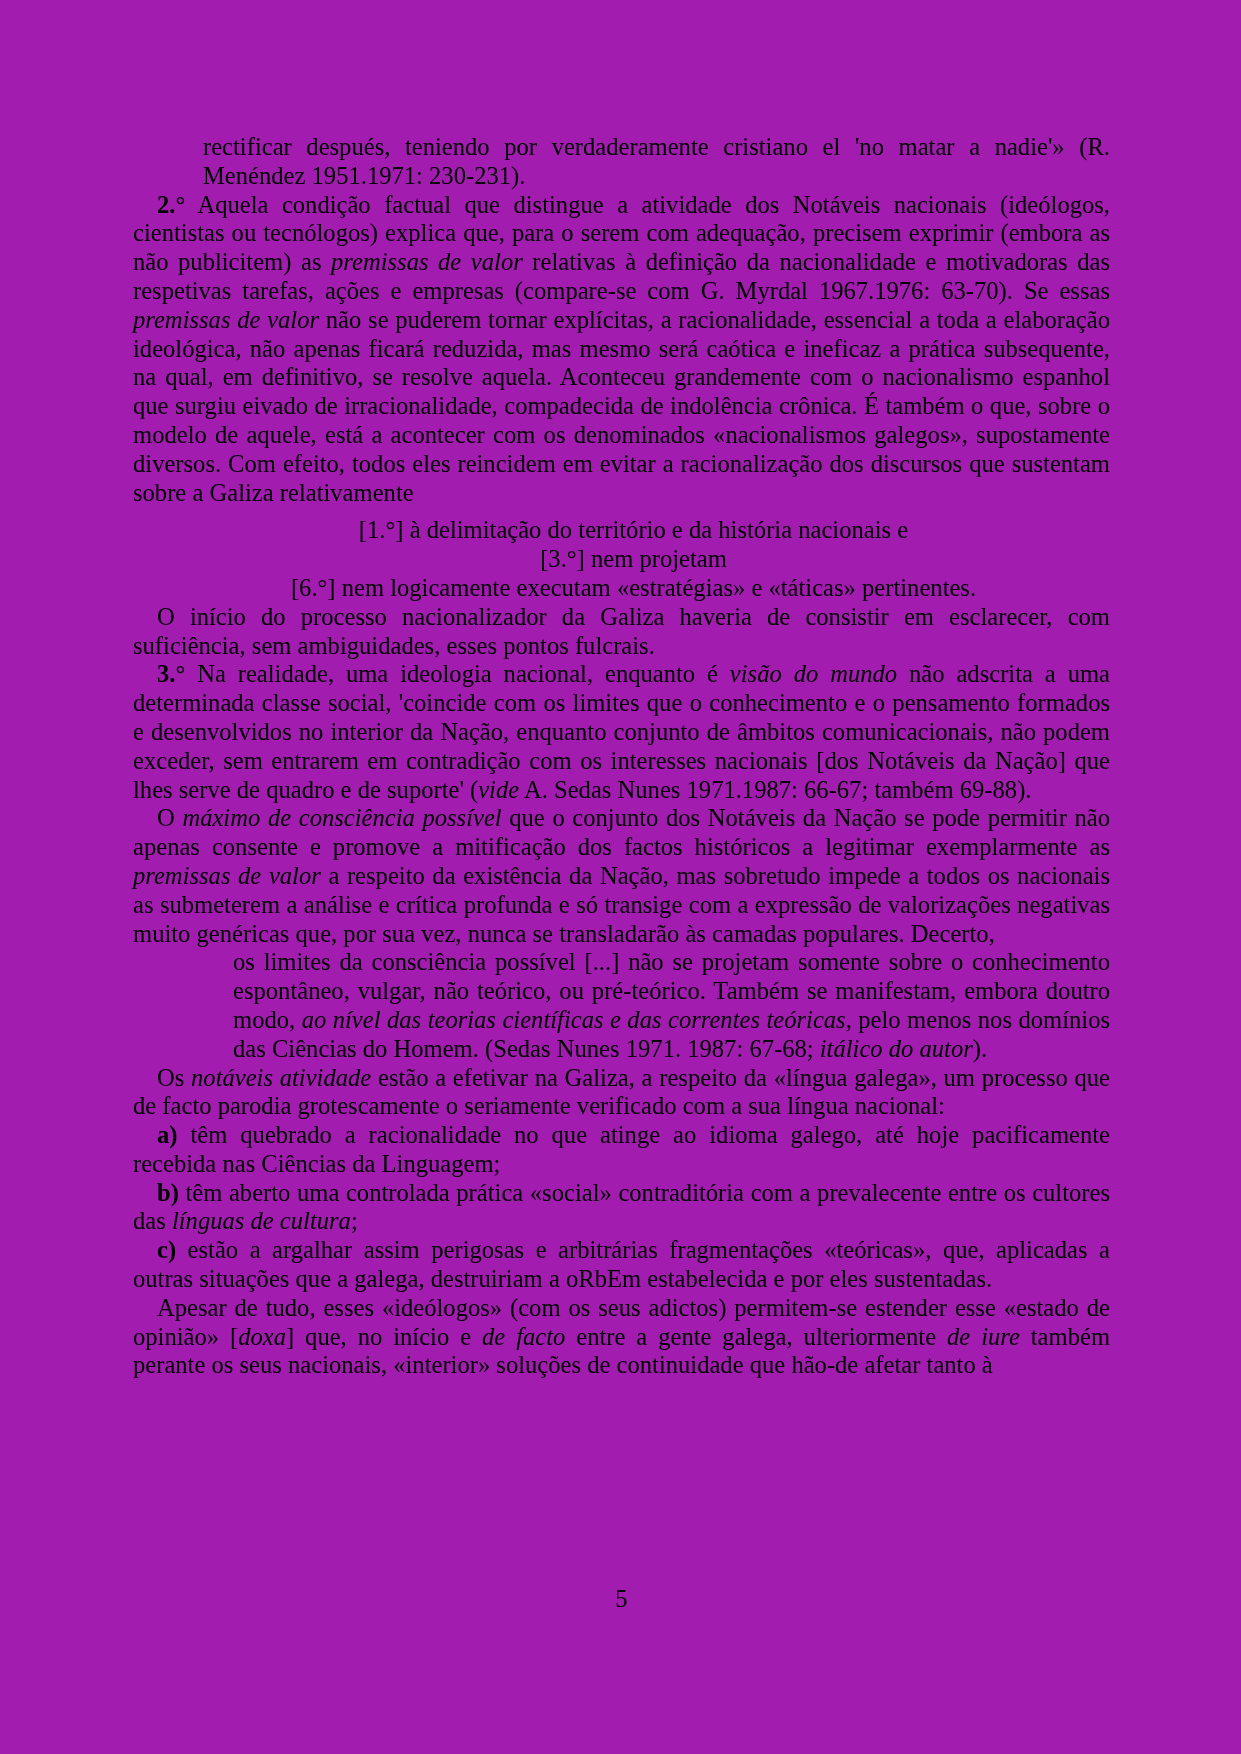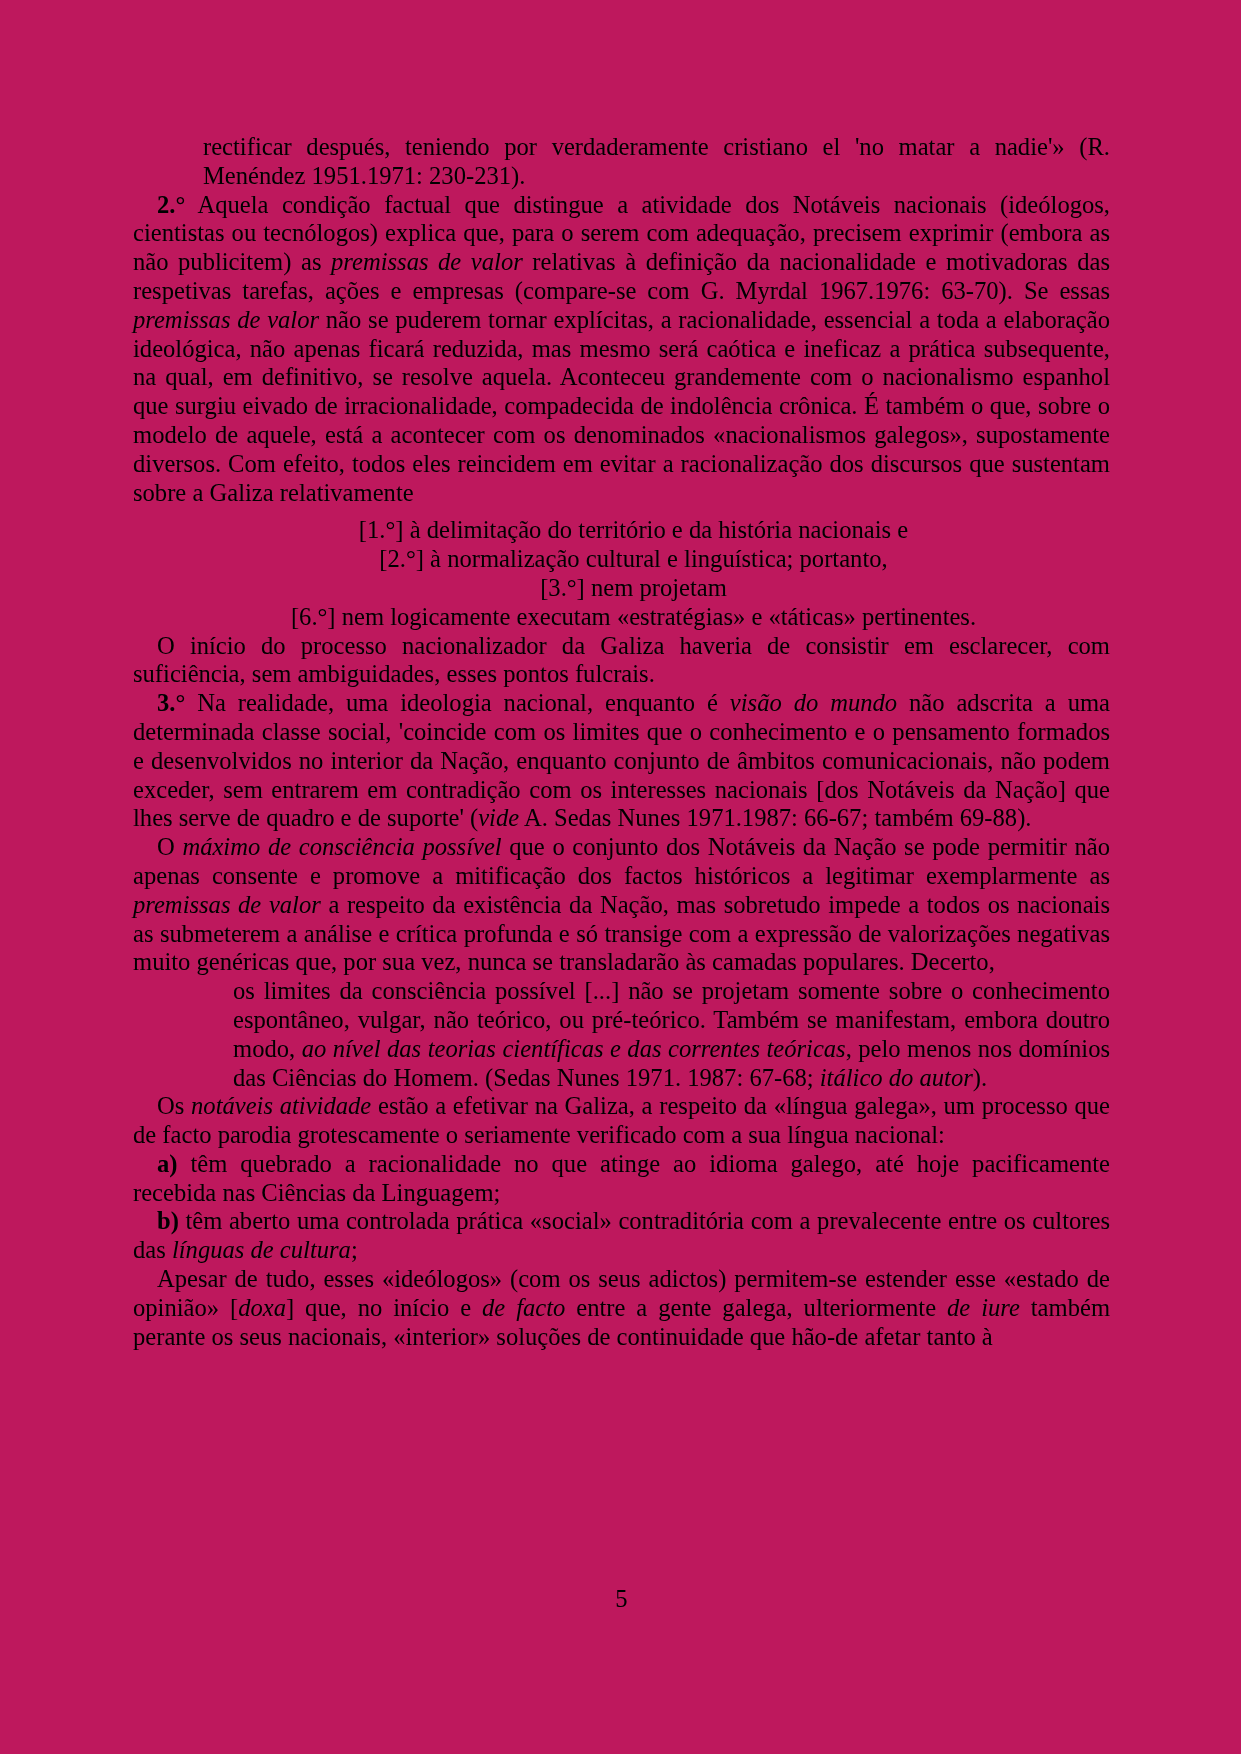--- a/index.html
+++ b/index.html
@@ -5,21 +5,21 @@
   html, body { margin: 0; padding: 0; background: #ffffff; }
   body {
     width: 1241px; height: 1754px;
     position: relative;
     font-family: "Liberation Serif", "DejaVu Serif", serif;
     color: #000000;
     -webkit-font-smoothing: antialiased;
   }
   .page {
     position: absolute; inset: 0;
-    background: #be185d;
+    background: #a21caf;
     overflow: hidden;
   }
   .text-block {
     position: absolute;
     left: 133px; top: 133px; width: 977px;
     font-size: 24.6px;
     line-height: 28.8px;
     text-align: justify;
     text-justify: inter-word;
     hyphens: none;
@@ -43,27 +43,27 @@
 </style>
 </head>
 <body>
 
 <div class="page">
   <div class="text-block">
       <p class="quote outer"><span>rectificar después, teniendo por verdaderamente cristiano el 'no matar a nadie'» (R. Menéndez 1951.1971: 230-231).</span></p>
       <p class="paragraph"><b>2.°</b><span> Aquela condição factual que distingue a atividade dos Notáveis nacionais (ideólogos, cientistas ou tecnólogos) explica que, para o serem com adequação, precisem exprimir (embora as não publicitem) as </span><i>premissas de valor</i><span> relativas à definição da nacionalidade e motivadoras das respetivas tarefas, ações e empresas (compare-se com G. Myrdal 1967.1976: 63-70). Se essas </span><i>premissas de valor</i><span> não se puderem tornar explícitas, a racionalidade, essencial a toda a elaboração ideológica, não apenas ficará reduzida, mas mesmo será caótica e ineficaz a prática subsequente, na qual, em definitivo, se resolve aquela. Aconteceu grandemente com o nacionalismo espanhol que surgiu eivado de irracionalidade, compadecida de indolência crônica. É também o que, sobre o modelo de aquele, está a acontecer com os denominados «nacionalismos galegos», supostamente diversos. Com efeito, todos eles reincidem em evitar a racionalização dos discursos que sustentam sobre a Galiza relativamente</span></p>
       <div class="list">
         <div class="list-item"><span>[1.°] à delimitação do território e da história nacionais e</span></div>
-        <div class="list-item"><span>[2.°] à normalização cultural e linguística; portanto,</span></div>
         <div class="list-item"><span>[3.°] nem projetam</span></div>
         <div class="list-item"><span>[6.°] nem logicamente executam «estratégias» e «táticas» pertinentes.</span></div>
       </div>
       <p class="paragraph"><span>O início do processo nacionalizador da Galiza haveria de consistir em esclarecer, com suficiência, sem ambiguidades, esses pontos fulcrais.</span></p>
       <p class="paragraph"><b>3.°</b><span> Na realidade, uma ideologia nacional, enquanto é </span><i>visão do mundo</i><span> não adscrita a uma determinada classe social, 'coincide com os limites que o conhecimento e o pensamento formados e desenvolvidos no interior da Nação, enquanto conjunto de âmbitos comunicacionais, não podem exceder, sem entrarem em contradição com os interesses nacionais [dos Notáveis da Nação] que lhes serve de quadro e de suporte' (</span><i>vide</i><span> A. Sedas Nunes 1971.1987: 66-67; também 69-88).</span></p>
       <p class="paragraph"><span>O </span><i>máximo de consciência possível</i><span> que o conjunto dos Notáveis da Nação se pode permitir não apenas consente e promove a mitificação dos factos históricos a legitimar exemplarmente as </span><i>premissas de valor</i><span> a respeito da existência da Nação, mas sobretudo impede a todos os nacionais as submeterem a análise e crítica profunda e só transige com a expressão de valorizações negativas muito genéricas que, por sua vez, nunca se transladarão às camadas populares. Decerto,</span></p>
       <p class="quote inner"><span>os limites da consciência possível [...] não se projetam somente sobre o conhecimento espontâneo, vulgar, não teórico, ou pré-teórico. Também se manifestam, embora doutro modo, </span><i>ao nível das teorias científicas e das correntes teóricas</i><span>, pelo menos nos domínios das Ciências do Homem. (Sedas Nunes 1971. 1987: 67-68; </span><i>itálico do autor</i><span>).</span></p>
       <p class="paragraph"><span>Os </span><i>notáveis atividade</i><span> estão a efetivar na Galiza, a respeito da «língua galega», um processo que de facto parodia grotescamente o seriamente verificado com a sua língua nacional:</span></p>
       <p class="paragraph-tight"><b>a)</b><span> têm quebrado a racionalidade no que atinge ao idioma galego, até hoje pacificamente recebida nas Ciências da Linguagem;</span></p>
       <p class="paragraph-tight"><b>b)</b><span> têm aberto uma controlada prática «social» contraditória com a prevalecente entre os cultores das </span><i>línguas de cultura</i><span>;</span></p>
+      <p class="paragraph-tight"><b>c)</b><span> estão a argalhar assim perigosas e arbitrárias fragmentações «teóricas», que, aplicadas a outras situações que a galega, destruiriam a oRbEm estabelecida e por eles sustentadas.</span></p>
       <p class="paragraph"><span>Apesar de tudo, esses «ideólogos» (com os seus adictos) permitem-se estender esse «estado de opinião» [</span><i>doxa</i><span>] que, no início e </span><i>de facto</i><span> entre a gente galega, ulteriormente </span><i>de iure</i><span> também perante os seus nacionais, «interior» soluções de continuidade que hão-de afetar tanto à</span></p>
     </div>
   <div class="page-number">5</div>
 </div>
 
 </body></html>

